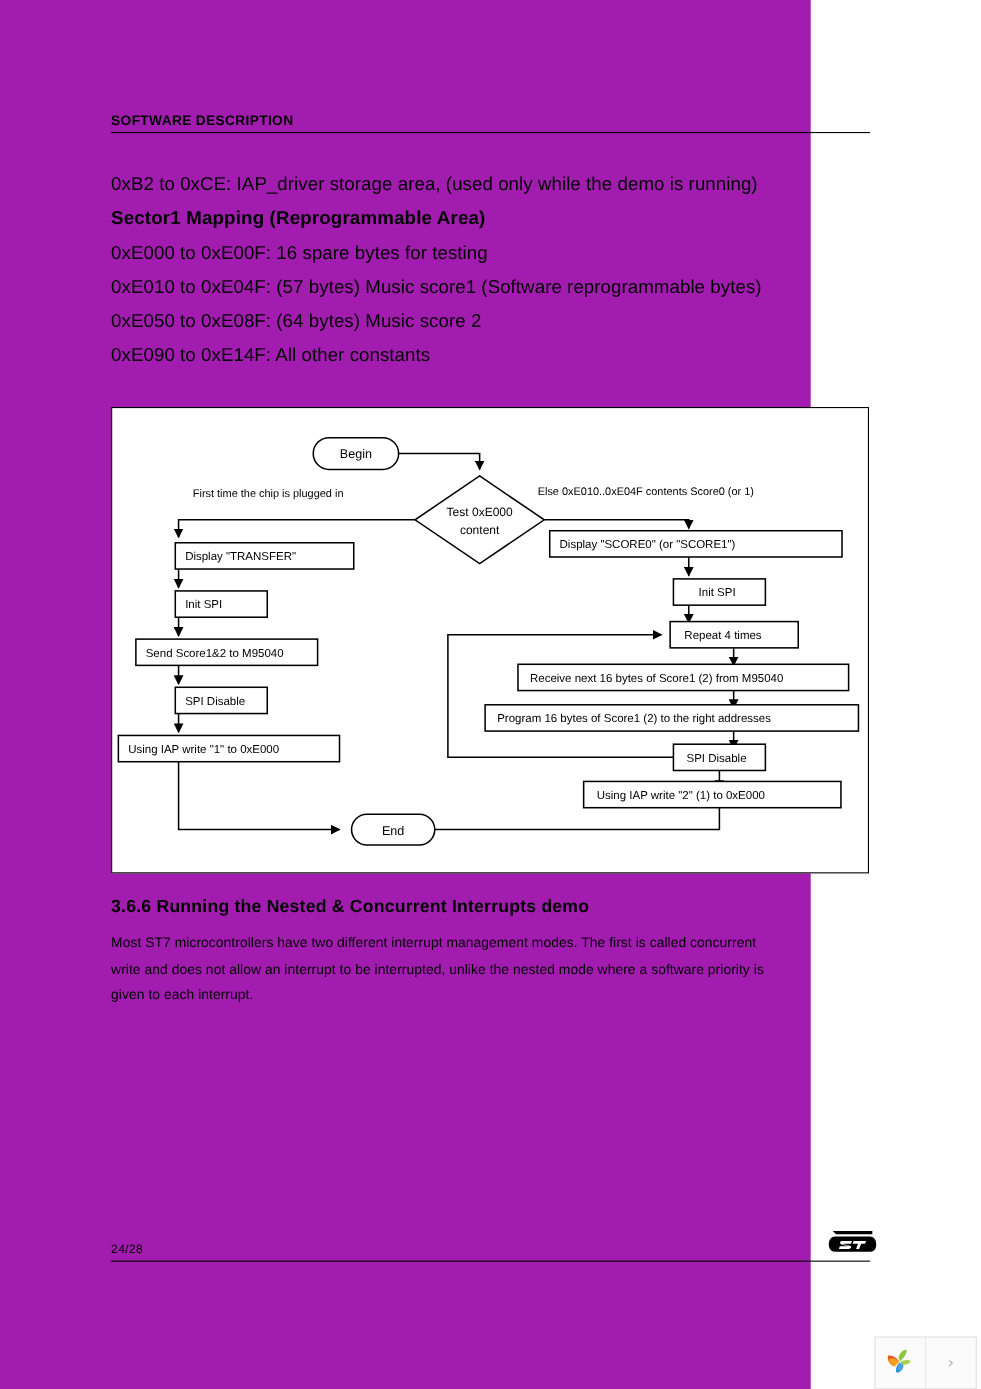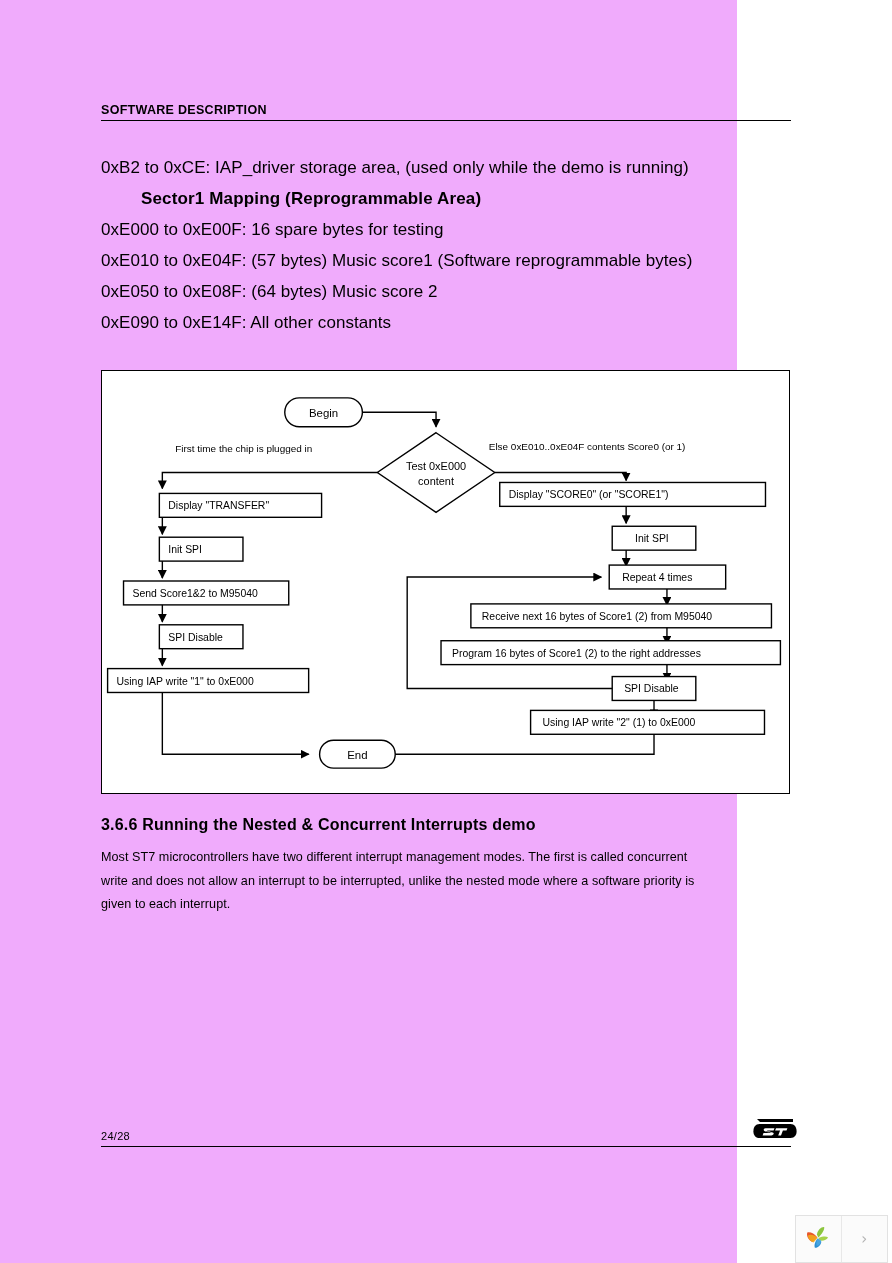--- a/index.html
+++ b/index.html
@@ -14,21 +14,21 @@
     font-family: "Liberation Sans", sans-serif;
     color: #000000;
     overflow: hidden;
   }
 
   .page {
     position: absolute;
     left: 0; top: 0;
     width: 737px;
     height: 1263px;
-    background: #f0abfc;
+    background: #a21caf;
   }
 
   
   .run-header {
     position: absolute;
     left: 101px;
     top: 103px;
     width: 690px;
   }
   .run-header .title {
@@ -52,21 +52,20 @@
   }
   .para {
     font-size: 17px;
     line-height: 15px;
     margin: 0 0 16px 0;
     letter-spacing: 0.05px;
   }
   .para.bold {
     font-weight: bold;
     letter-spacing: 0.15px;
-    margin-left: 40px;
   }
   .para.tight { }
 
   .fig-caption {
     position: absolute;
     left: 101px;
     top: 345px;
     font-size: 12.4px;
     font-weight: bold;
     letter-spacing: 0.2px;

